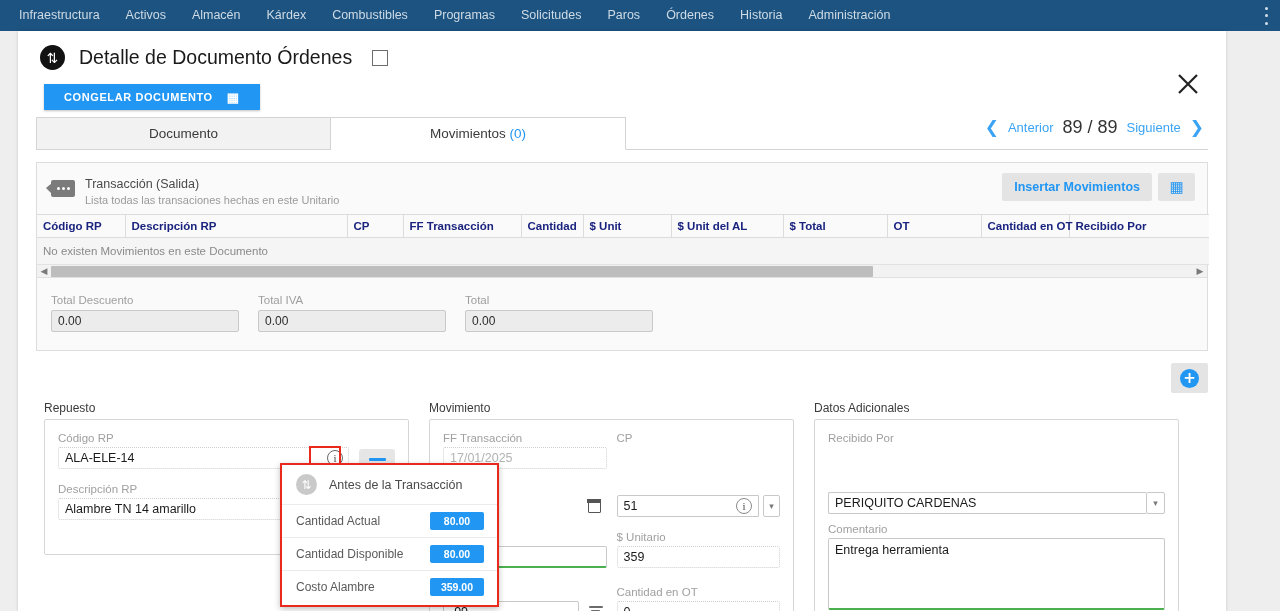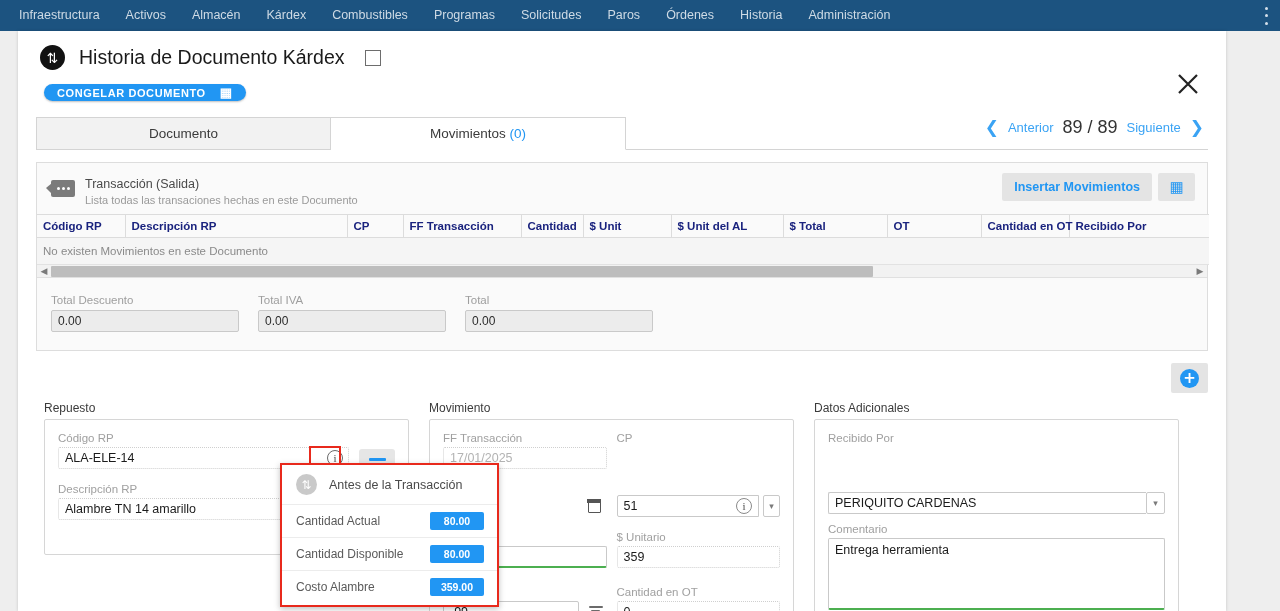--- a/index.html
+++ b/index.html
@@ -71,23 +71,23 @@
   .close-x {
     position: absolute; right: 25px; top: 40px;
     width: 26px; height: 26px; cursor: pointer;
     color: #222;
   }
   .close-x svg { display: block; }
 
   .btn-freeze {
     margin: 14px 0 0 4px;
     background: #2196f3; color: #fff;
-    border: none; border-radius: 13px;
-    height: 17px;
-    padding: 0 13px;
+    border: none; border-radius: 0;
+    height: 26px;
+    padding: 0 20px;
     font-size: 11px; font-weight: bold; letter-spacing: .6px;
     display: inline-flex; align-items: center; gap: 14px;
     cursor: pointer;
     box-shadow: 0 1px 2px rgba(0,0,0,.25);
     font-family: "Liberation Sans", sans-serif;
   }
   .btn-freeze .grid-ico { font-size: 13px; line-height: 1; }
 
   .pager {
     position: absolute; right: 22px; top: 86px;
@@ -369,21 +369,21 @@
       <i></i>
       <i></i>
     </div>
 </div>
 
 <div class="page">
 
   <div class="dlg-head">
     <div class="title-row">
       <div class="doc-icon">⇅</div>
-      <div class="dlg-title">Historia de Documento Kárdex</div>
+      <div class="dlg-title">Detalle de Documento Órdenes</div>
       <div class="title-check"></div>
     </div>
 
     <button class="btn-freeze">
       <span>CONGELAR DOCUMENTO</span>
       <span class="grid-ico">▦</span>
     </button>
 
     <div class="close-x">
       <svg width="26" height="26" viewBox="0 0 26 26">
@@ -411,21 +411,21 @@
 
     <div class="card">
       <div class="card-head">
         <div class="bubble-ico">
             <i></i>
             <i></i>
             <i></i>
           </div>
         <div>
           <div class="card-h-title">Transacción (Salida)</div>
-          <div class="card-h-sub">Lista todas las transaciones hechas en este Documento</div>
+          <div class="card-h-sub">Lista todas las transaciones hechas en este Unitario</div>
         </div>
         <div class="card-actions">
           <button class="btn-flat">Insertar Movimientos</button>
           <button class="btn-icon-flat">▦</button>
         </div>
       </div>
 
       <table class="mtable">
         <colgroup>
           <col style="width:88px">

